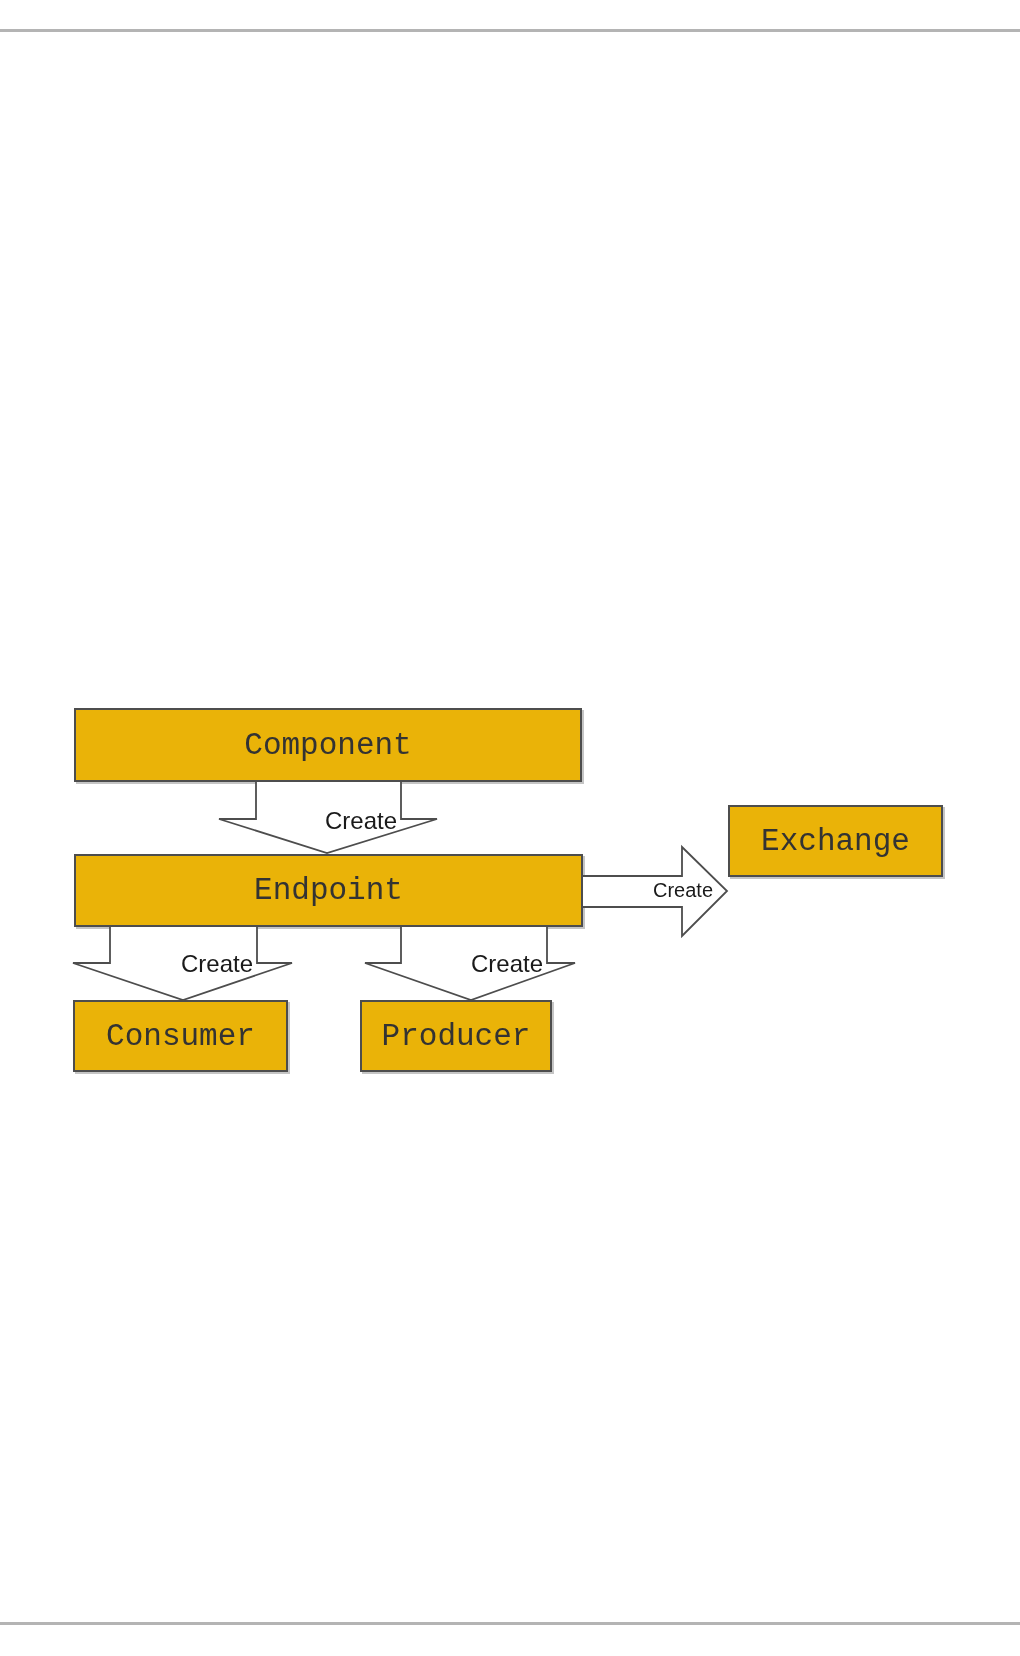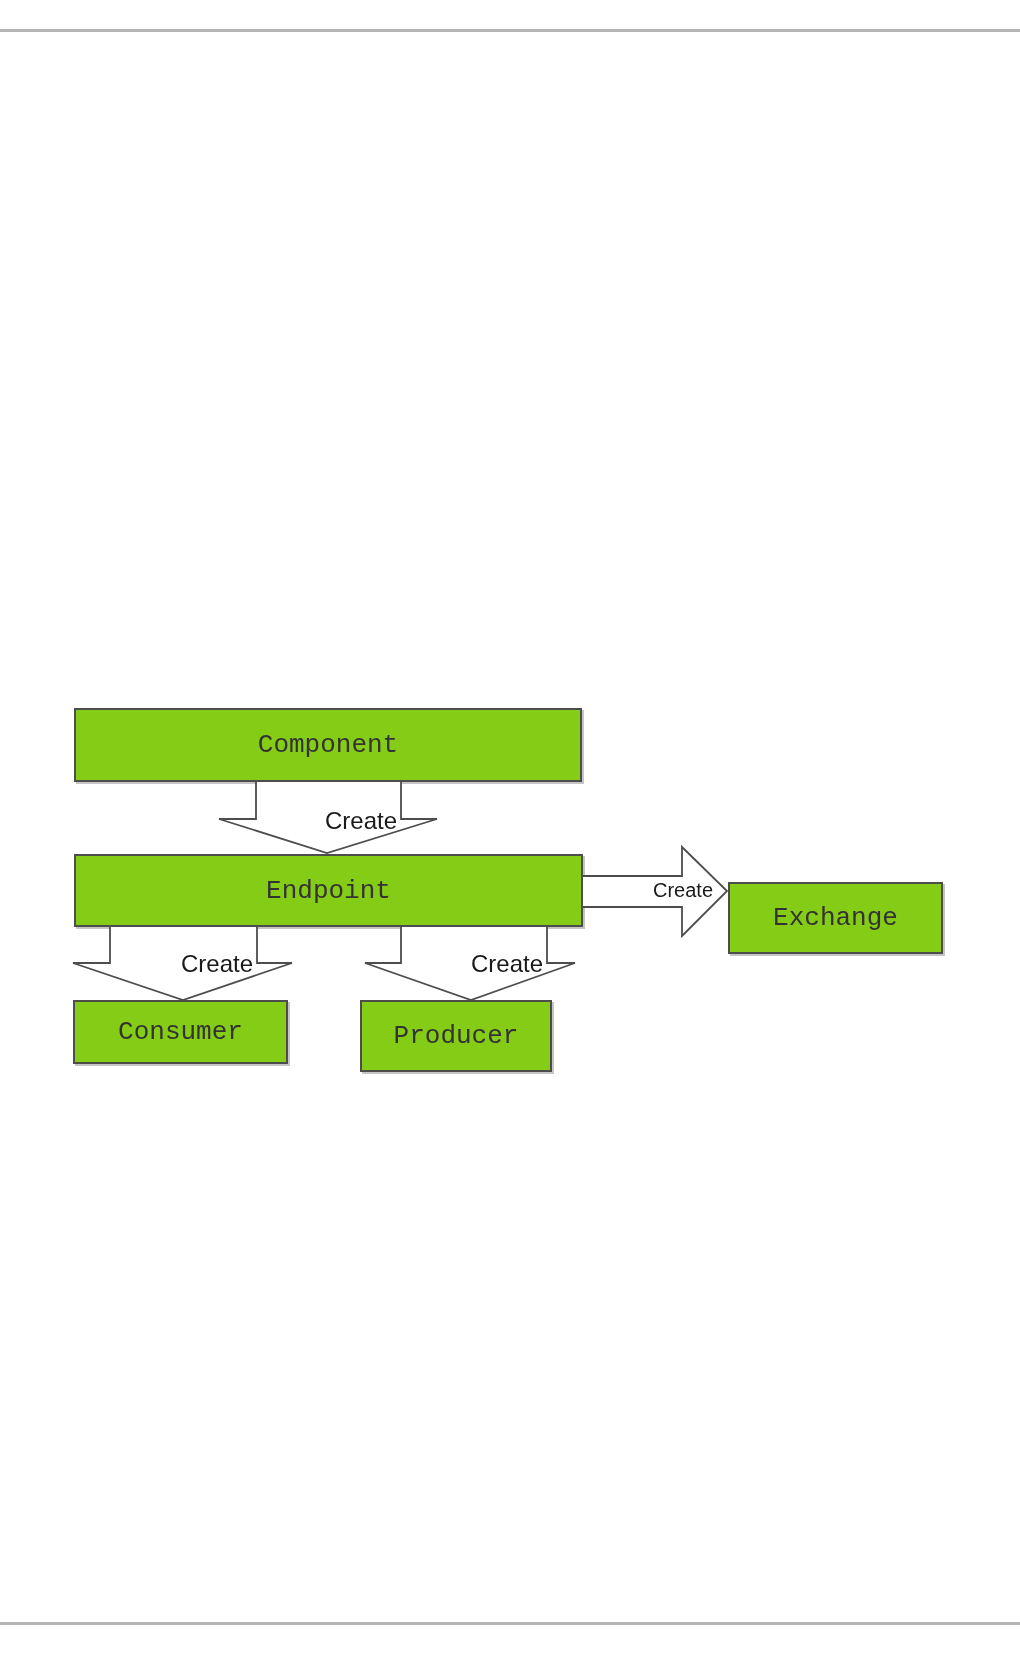--- a/index.html
+++ b/index.html
@@ -22,34 +22,34 @@
     height: 3px;
     background: #b4b4b4;
   }
   .rule-top { top: 29px; }
   .rule-bottom { top: 1622px; }
 
   .node {
     position: absolute;
     box-sizing: border-box;
     border: 2px solid #4d4d4d;
-    background: #84cc16;
+    background: #eab308;
     box-shadow: 2px 2px 0 rgba(150,150,150,0.55);
     display: flex;
     align-items: center;
     justify-content: center;
     font-family: "Liberation Mono", "DejaVu Sans Mono", monospace;
-    font-size: 26px;
+    font-size: 31px;
     color: #333333;
     white-space: nowrap;
   }
   #node-component { left: 74px;  top: 708px;  width: 508px; height: 74px; }
   #node-endpoint  { left: 74px;  top: 854px;  width: 509px; height: 73px; }
-  #node-exchange  { left: 728px; top: 882px;  width: 215px; height: 72px; }
-  #node-consumer  { left: 73px;  top: 1000px; width: 215px; height: 64px; }
+  #node-exchange  { left: 728px; top: 805px;  width: 215px; height: 72px; }
+  #node-consumer  { left: 73px;  top: 1000px; width: 215px; height: 72px; }
   #node-producer  { left: 360px; top: 1000px; width: 192px; height: 72px; }
 
   #arrow-layer {
     position: absolute;
     left: 0;
     top: 0;
     width: 1020px;
     height: 1656px;
     pointer-events: none;
   }

